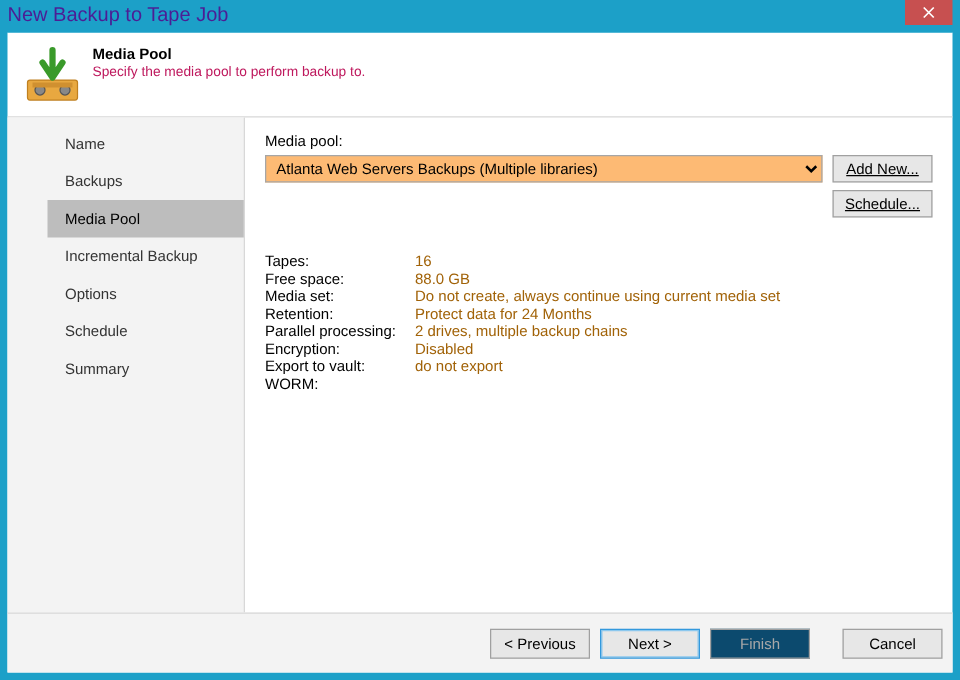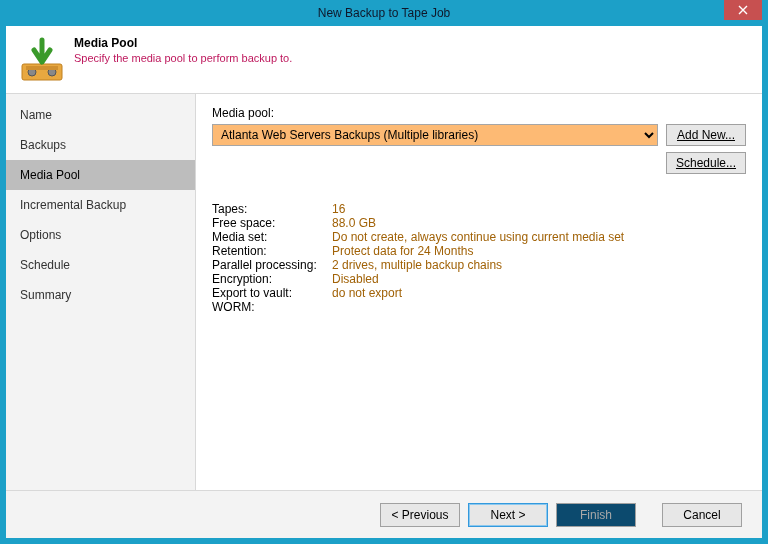--- a/index.html
+++ b/index.html
@@ -19,23 +19,22 @@
     }
     .titlebar {
       height: 26px;
       display: flex;
       align-items: center;
       position: relative;
       background: #1ca0c8;
     }
     .title-text {
       flex: 1;
-      text-align: center;
-      color: #0f172a;
-      font-size: 12px;
+      color: #4c1d95;
+      font-size: 16px;
     }
     .close-btn {
       width: 38px;
       height: 20px;
       background: #c75050;
       display: flex;
       align-items: center;
       justify-content: center;
       position: absolute;
       right: 0;
@@ -74,20 +73,21 @@
     .content {
       flex: 1;
       display: flex;
       border-top: 1px solid #d8d8d8;
     }
     .sidebar {
       width: 190px;
       background: #f3f3f3;
       border-right: 1px solid #d8d8d8;
       padding-top: 6px;
+      padding-left: 32px;
     }
     .sidebar-item {
       padding: 8px 14px;
       font-size: 12px;
       color: #333;
       cursor: pointer;
     }
     .sidebar-item.active {
       background: #bdbdbd;
       color: #000;
@@ -140,21 +140,21 @@
     }
     .details .k { color: #000; }
     .details .v { color: #a16207; }
     .footer {
       height: 48px;
       border-top: 1px solid #d8d8d8;
       display: flex;
       align-items: center;
       justify-content: flex-end;
       gap: 8px;
-      padding: 0 20px;
+      padding: 0 8px;
       background: #f3f3f3;
     }
     .footer button {
       width: 80px;
       height: 24px;
       border: 1px solid #a0a0a0;
       background: #e7e7e7;
       font-size: 12px;
       cursor: pointer;
       font-family: inherit;

